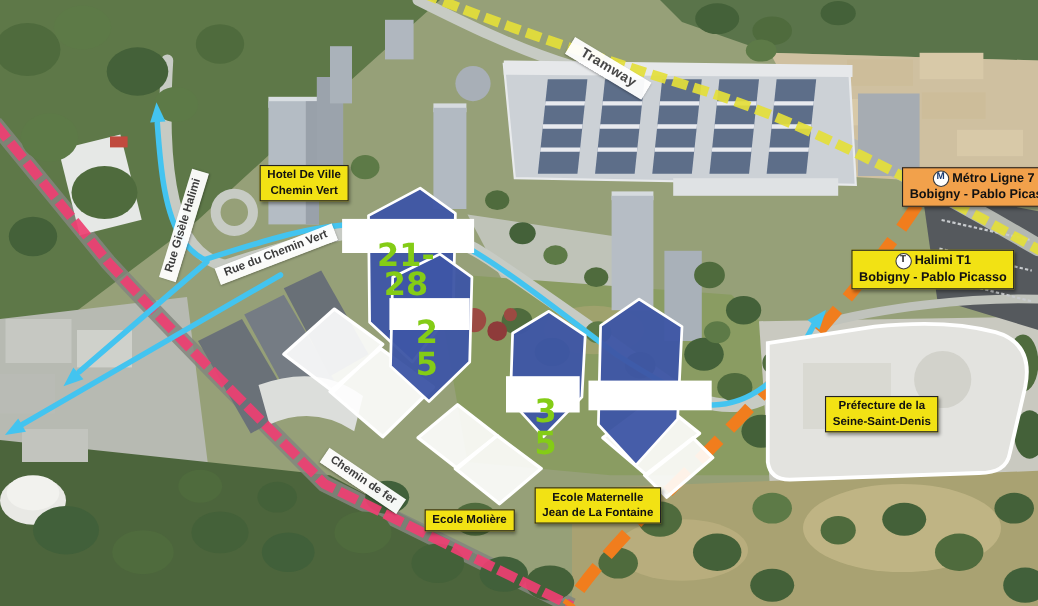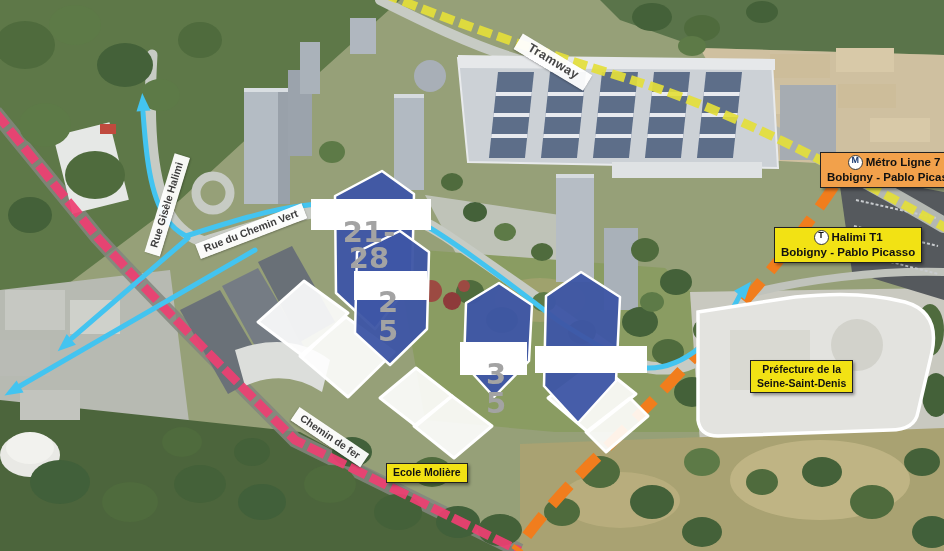--- a/index.html
+++ b/index.html
@@ -10,21 +10,21 @@
     --rail-pink:#ee3f72;
     --route-cyan:#43c4f0;
     --bldg-blue:#3e56a6;
   }
   html,body{margin:0;padding:0;background:#222;}
   .stage{position:relative;width:944px;height:551px;overflow:hidden;
          font-family:"Liberation Sans",sans-serif;}
   .stage svg{position:absolute;left:0;top:0;}
   .blank-box{position:absolute;background:#fff;}
   .num{position:absolute;font:800 29px/26px "DejaVu Sans",sans-serif;
-       color:#a3a3a3;text-align:center;}
+       color:#84cc16;text-align:center;}
   .num span{display:block;}
   .lbl{position:absolute;font:700 10.5px/1.3 "Liberation Sans",sans-serif;
        color:#111;text-align:center;white-space:nowrap;padding:2px 6px;
        box-shadow:1.5px 2px 3px rgba(0,0,0,.4);}
   .lbl span{display:block;}
   .lbl-yellow{background:var(--label-yellow);border:1px solid #222;}
   .lbl-orange{background:var(--label-orange);border:1px solid #222;font-size:11.5px;}
   .lbl-row{display:flex;align-items:center;justify-content:center;gap:3px;}
   .lbl-row span{display:inline;}
   .lbl-street{position:absolute;background:rgba(255,255,255,.95);color:#3d3d3d;
@@ -246,22 +246,30 @@
 </div>
 <div class="num" style="left:362px;top:288px;width:52px;line-height:29px;">
   <span>2</span>
   <span>5</span>
 </div>
 <div class="num" style="left:470px;top:360px;width:52px;line-height:29px;">
   <span>3</span>
   <span>5</span>
 </div>
 
+<div class="lbl lbl-yellow" style="left:236px;top:150px;">
+  <span>Hotel De Ville</span>
+  <span>Chemin Vert</span>
+</div>
 <div class="lbl lbl-yellow" style="left:386px;top:419px;margin-top:44px;">
   <span>Ecole Molière</span>
+</div>
+<div class="lbl lbl-yellow" style="left:486px;top:443px;">
+  <span>Ecole Maternelle</span>
+  <span>Jean de La Fontaine</span>
 </div>
 <div class="lbl lbl-yellow" style="left:750px;top:344px;margin-top:16px;">
   <span>Préfecture de la</span>
   <span>Seine-Saint-Denis</span>
 </div>
 
 <div class="lbl lbl-orange" style="left:820px;top:152px;">
   <div class="lbl-row">
     <span class="ticon ticon-m"><span>M</span></span>
     <span>Métro Ligne 7</span>

